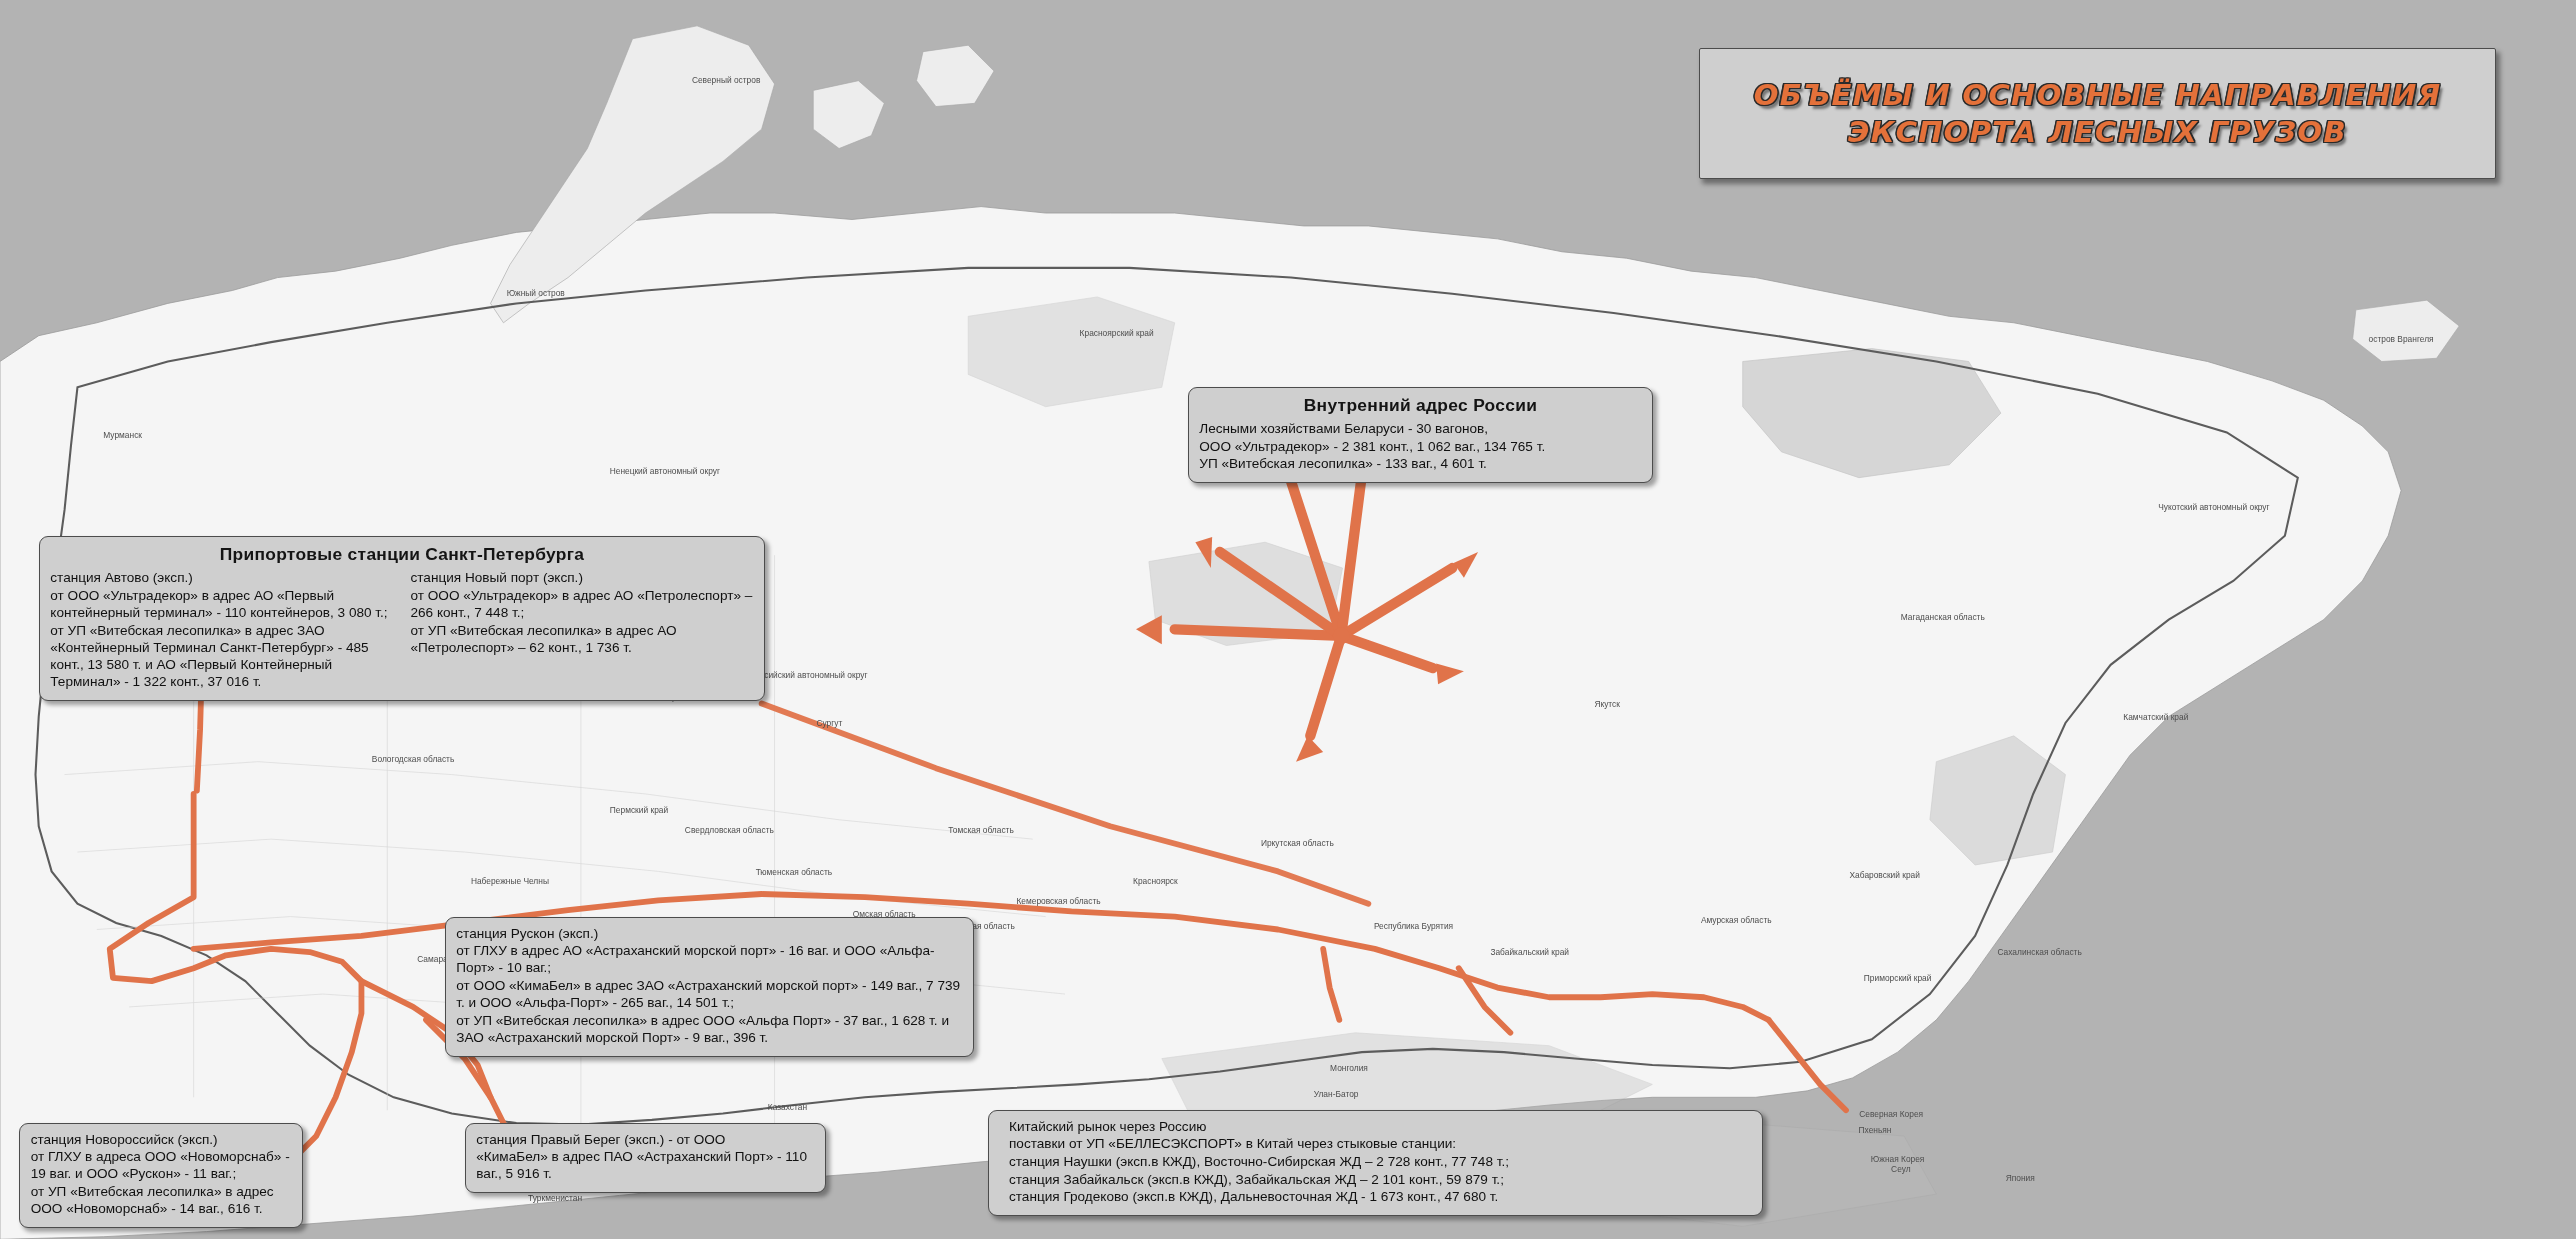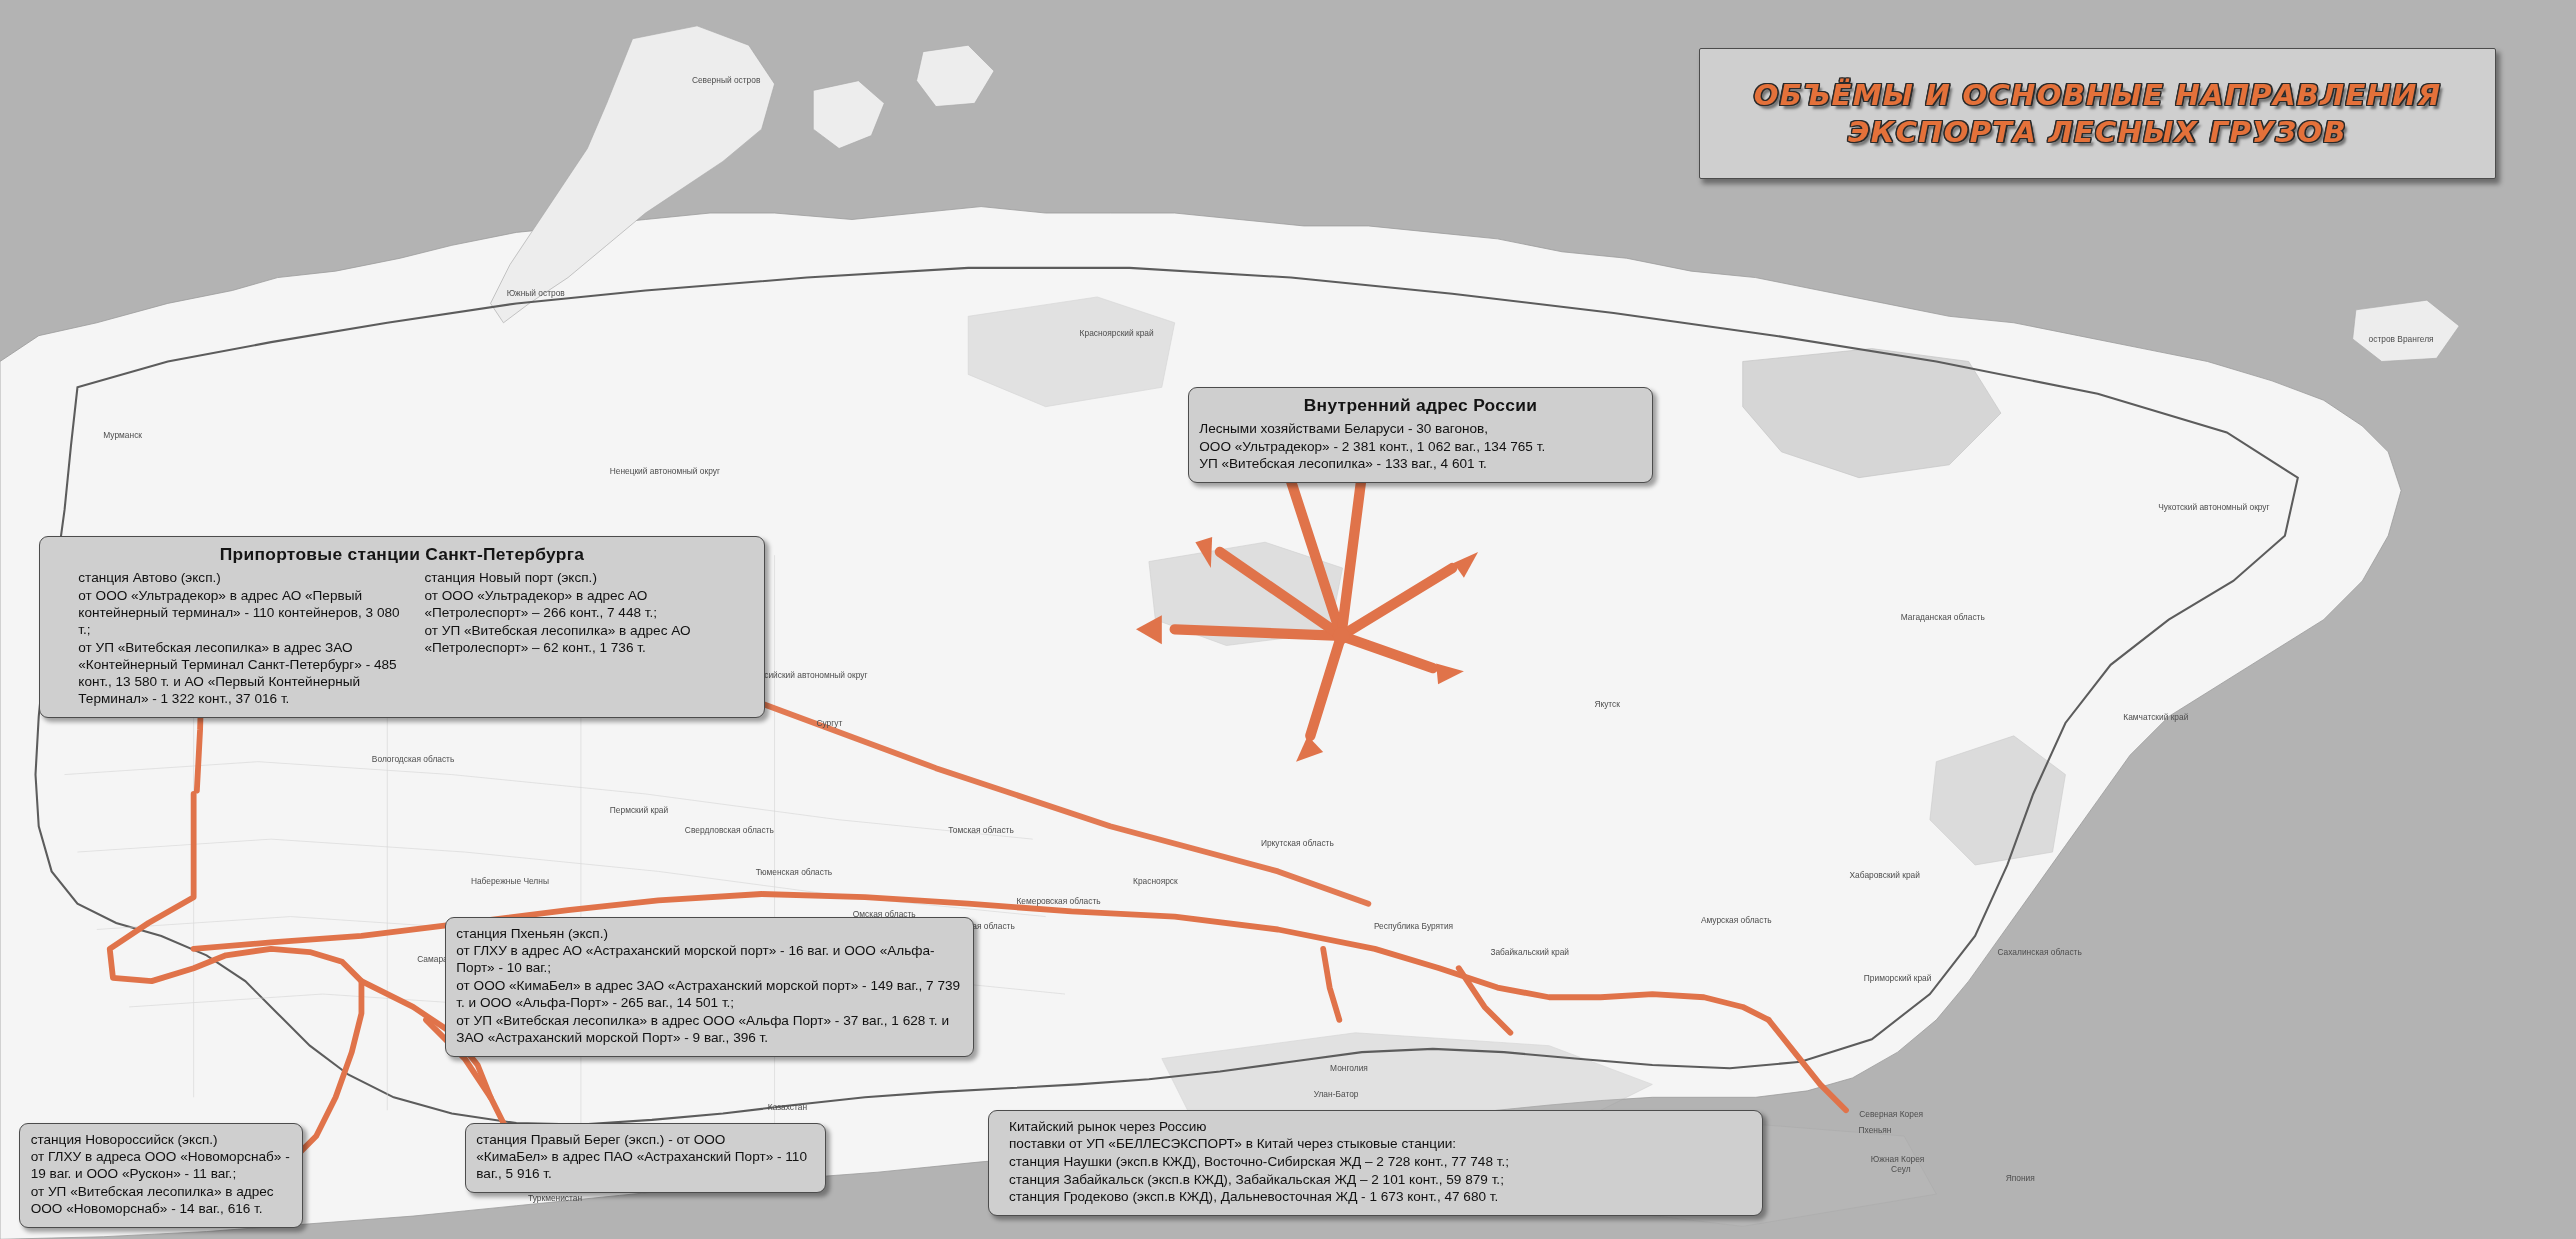--- a/index.html
+++ b/index.html
@@ -51,21 +51,20 @@
     font-weight: normal;
     line-height: 1.26;
     color: #111111;
   }
   .callout .c-body p {
     margin: 0 0 0.6px 0;
   }
   .cols {
     display: flex;
     gap: 17px;
-    margin-left: 28px;
   }
   .cols > div {
     flex: 1 1 0;
   }
   
   #title-banner {
     position: absolute;
     left: 1699px;
     top: 48px;
     width: 795px;
@@ -288,21 +287,21 @@
     <div class="c-title">Внутренний адрес России</div>
     <div class="c-body">
       <p>Лесными хозяйствами Беларуси - 30 вагонов,</p>
       <p>ООО «Ультрадекор» - 2 381 конт., 1 062 ваг., 134 765 т.</p>
       <p>УП «Витебская лесопилка» - 133 ваг., 4 601 т.</p>
     </div>
   </div>
 
   <div class="callout" id="callout-trus">
     <div class="c-body">
-      <p>станция Пхеньян (эксп.)</p>
+      <p>станция Рускон (эксп.)</p>
       <p>от ГЛХУ в адрес АО «Астраханский морской порт» - 16 ваг. и ООО «Альфа-Порт» - 10 ваг.;</p>
       <p>от ООО «КимаБел» в адрес ЗАО «Астраханский морской порт» - 149 ваг., 7 739 т. и ООО «Альфа-Порт» - 265 ваг., 14 501 т.;</p>
       <p>от УП «Витебская лесопилка» в адрес ООО «Альфа Порт» - 37 ваг., 1 628 т. и ЗАО «Астраханский морской Порт» - 9 ваг., 396 т.</p>
     </div>
   </div>
 
   <div class="callout" id="callout-nvr">
     <div class="c-body">
       <p>станция Новороссийск (эксп.)</p>
       <p>от ГЛХУ в адреса ООО «Новоморснаб» - 19 ваг. и ООО «Рускон» - 11 ваг.;</p>

